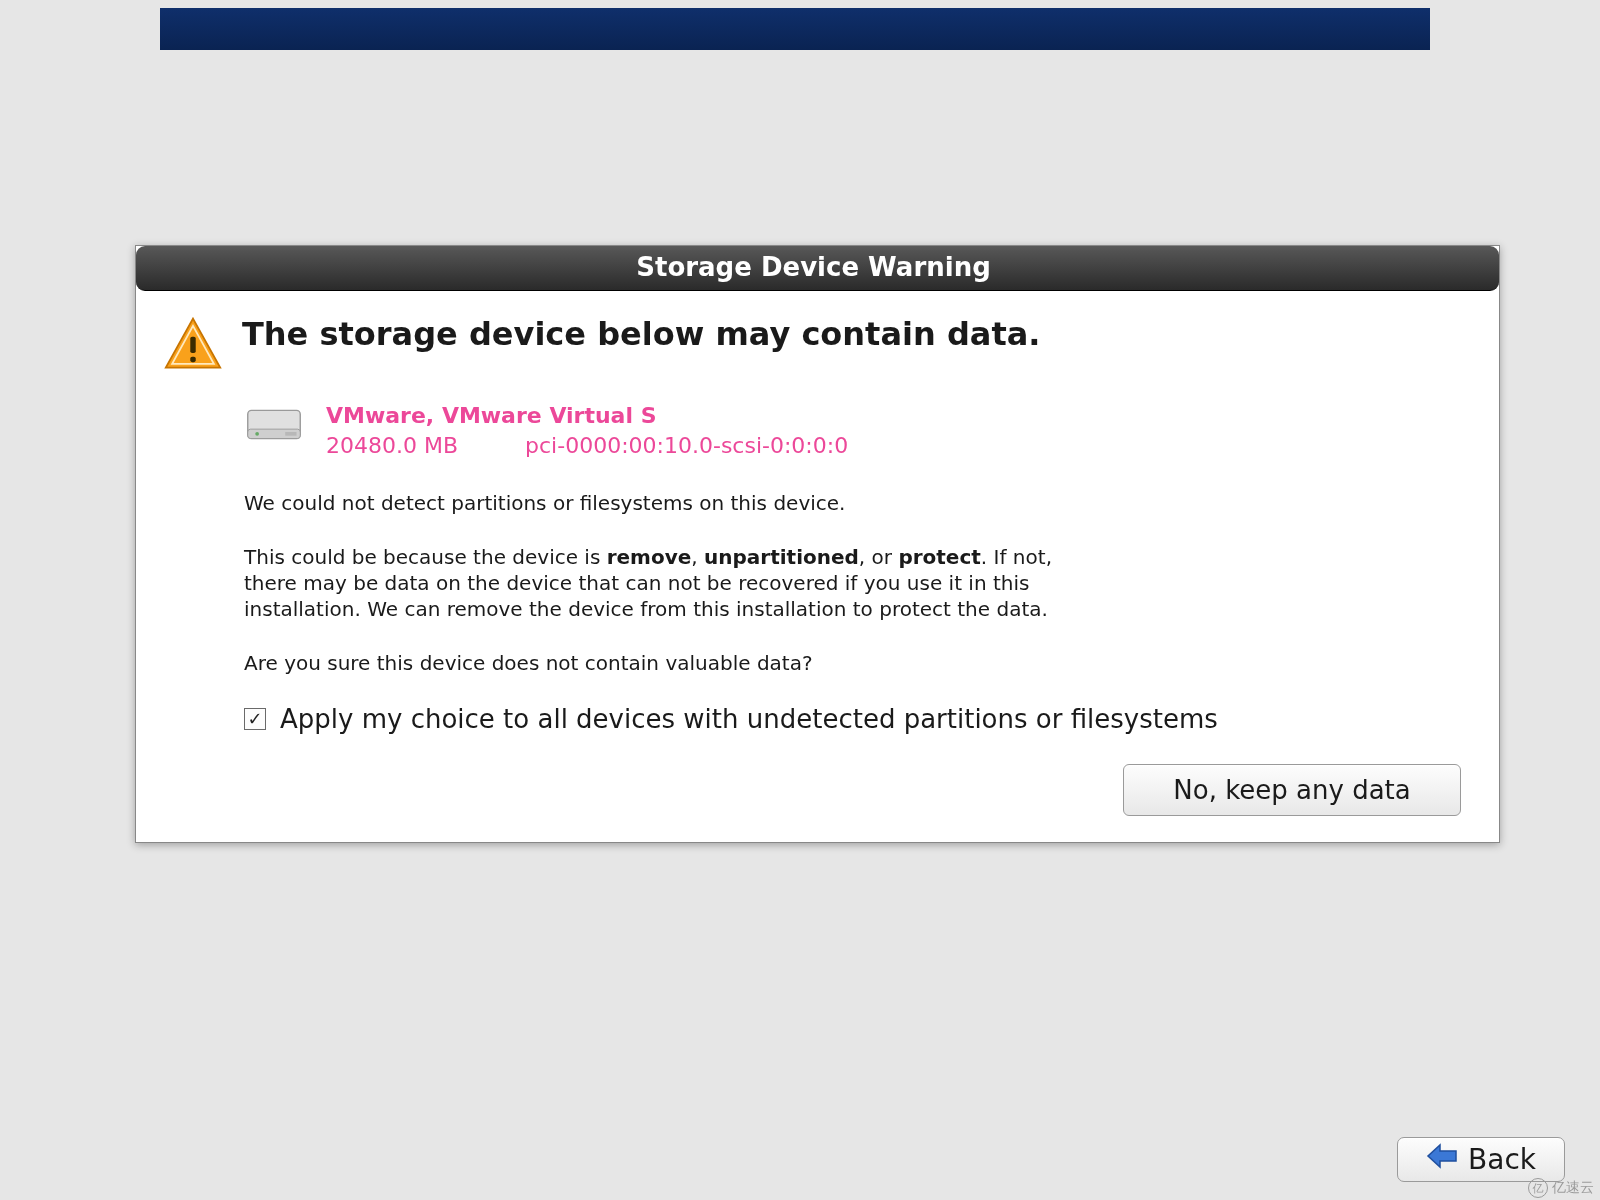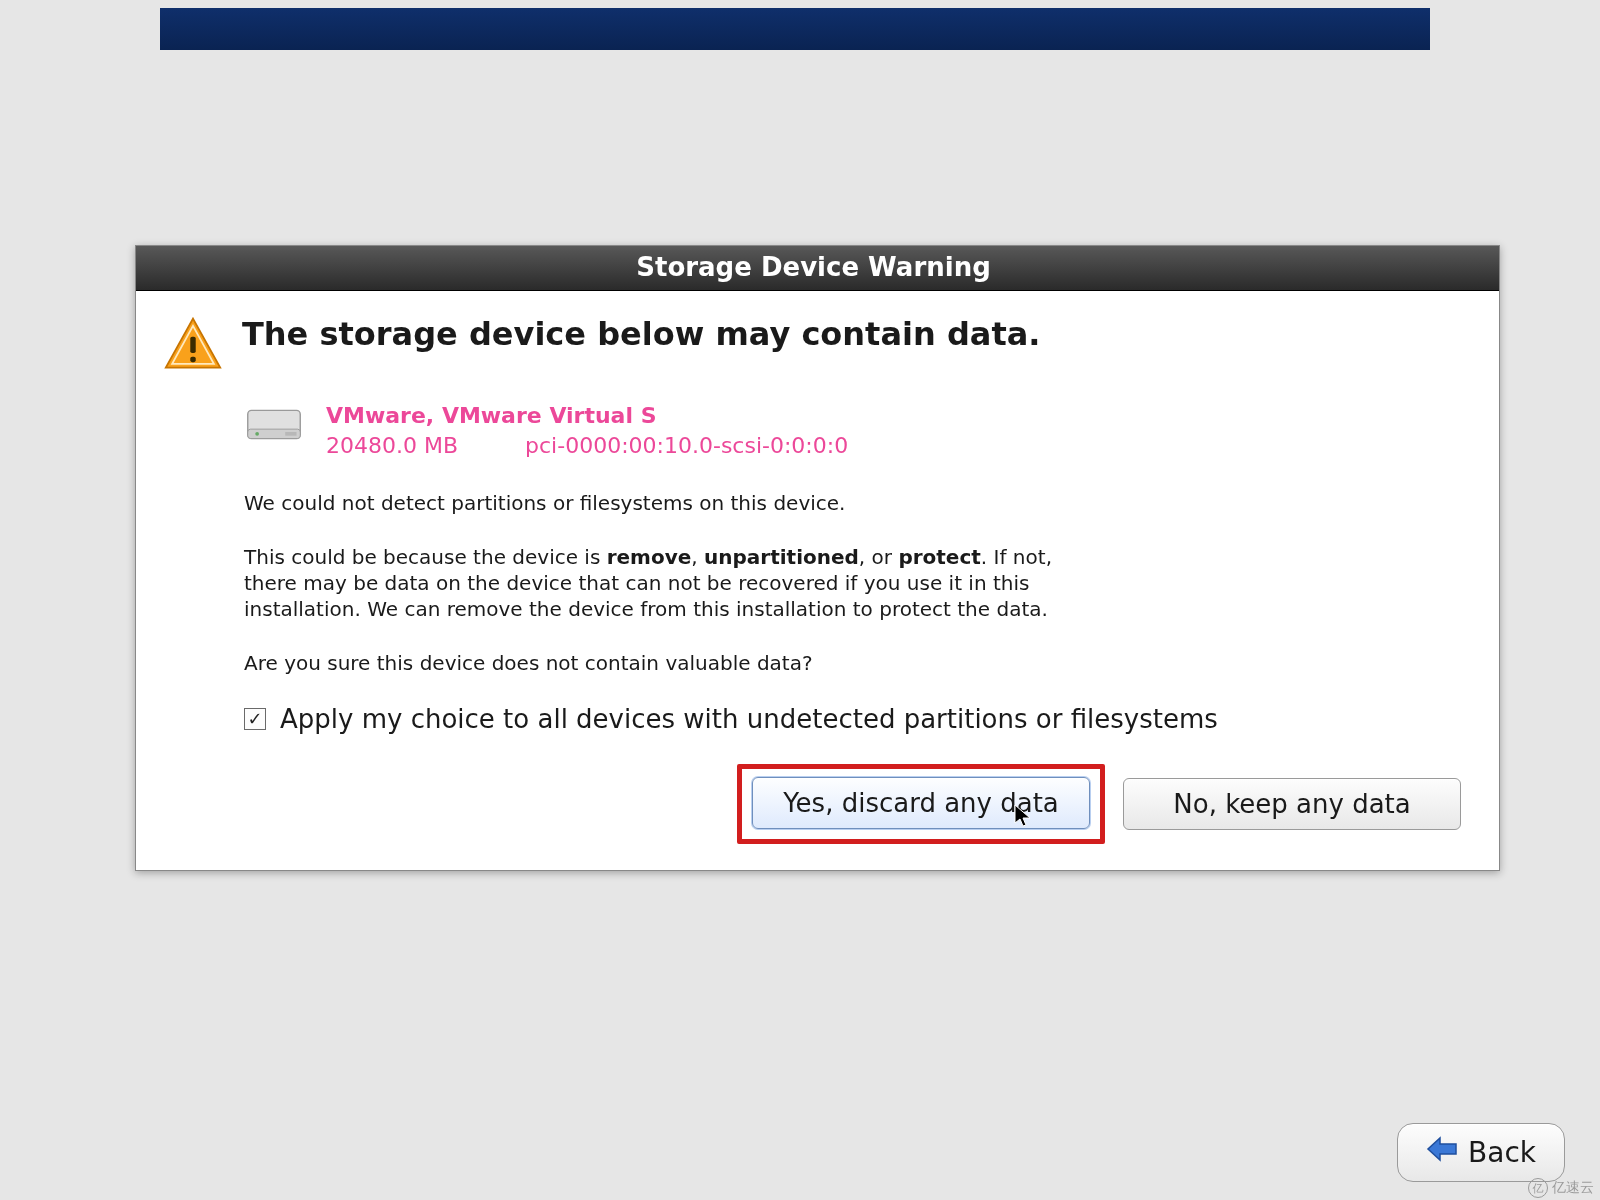--- a/index.html
+++ b/index.html
@@ -36,20 +36,21 @@
   }
 
   .dialog-title {
     background: linear-gradient(to bottom, #585858, #2a2a2a);
     color: #ffffff;
     font-size: 26px;
     font-weight: bold;
     text-align: center;
     padding: 6px 8px 8px 0;
     border-bottom: 1px solid #000;
+    border-radius: 9px;
   }
 
   .dialog-body {
     padding: 24px 28px 26px 28px;
   }
 
   .heading-row {
     display: flex;
     align-items: flex-start;
     gap: 20px;
@@ -185,26 +186,26 @@
     bottom: 18px;
     right: 35px;
     display: flex;
     gap: 18px;
   }
 
   .nav-button {
     display: flex;
     align-items: center;
     gap: 10px;
-    padding: 10px 28px;
+    padding: 3px 28px;
     font-size: 28px;
     color: #1a1a1a;
     background: linear-gradient(to bottom, #fdfdfd, #e8e8e8);
     border: 1px solid #9a9a9a;
-    border-radius: 16px;
+    border-radius: 7px;
     box-shadow: inset 0 1px 0 #fff;
   }
 
   .nav-button.primary {
     background: linear-gradient(to bottom, #fdfeff, #dfeafd);
     border: 1px solid #6f8fbd;
     box-shadow: 0 0 0 1px #b9cff0, inset 0 1px 0 #fff;
   }
 
   .arrow-icon svg {
@@ -282,30 +283,20 @@
       </p>
       <p>Are you sure this device does not contain valuable data?</p>
     </div>
 
     <div class="checkbox-row">
       <span class="checkbox-box">✓</span>
       <span>Apply my choice to all devices with undetected partitions or filesystems</span>
     </div>
 
     <div class="button-row">
-      <span class="highlight-frame">
-        <div class="dlg-button focused">
-          <span>Yes, discard any data</span>
-          <span class="cursor">
-            <svg width="20" height="26" viewBox="0 0 20 26">
-              <polygon points="2,2 2,20 7,16 10,23 13,22 10,15 17,15" fill="#000" stroke="#fff" stroke-width="1"></polygon>
-            </svg>
-          </span>
-        </div>
-      </span>
       <div class="dlg-button">
         <span>No, keep any data</span>
       </div>
     </div>
 
   </div>
 </div>
 
 <div class="nav-buttons">
   <div class="nav-button">

